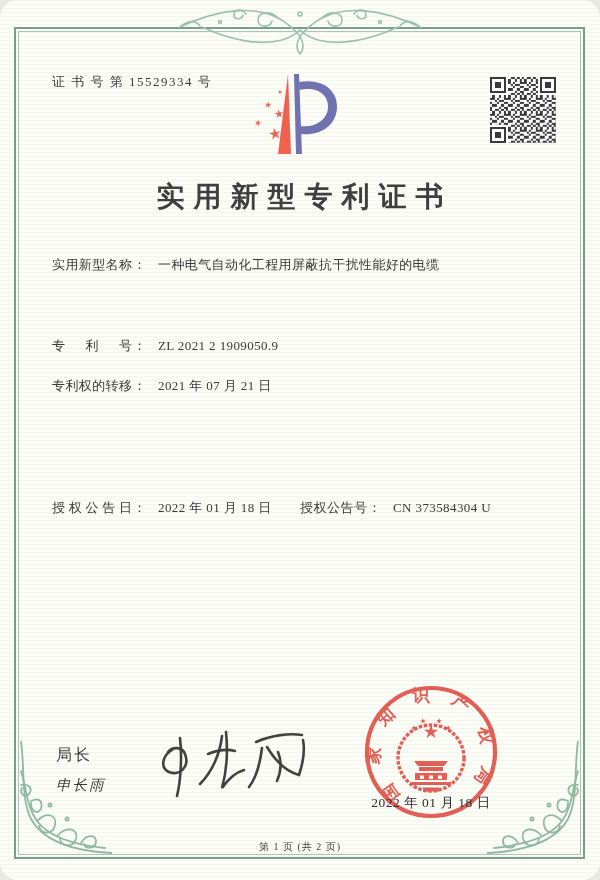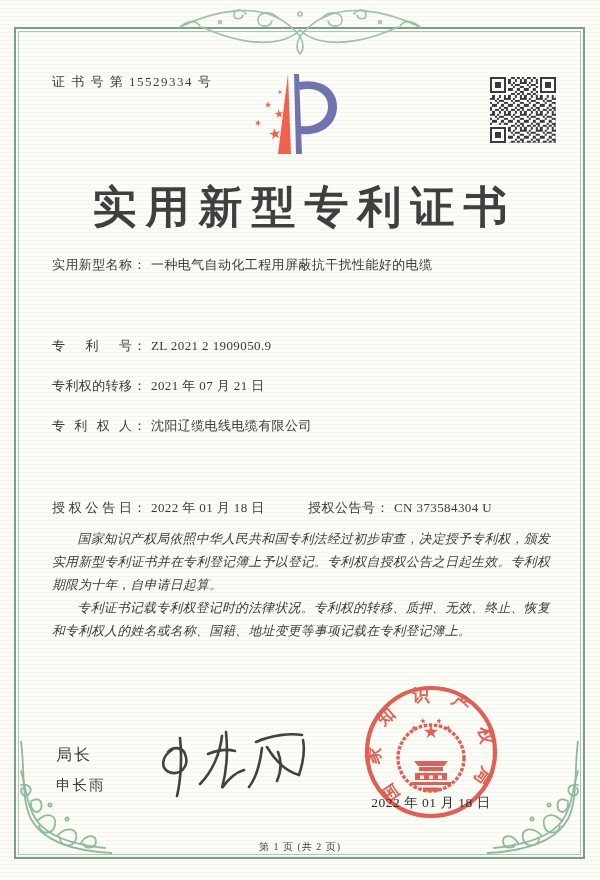--- a/index.html
+++ b/index.html
@@ -3,43 +3,44 @@
 <meta charset="utf-8">
 <style>
   html,body{margin:0;padding:0;background:#e8e8e4;}
   .page{
     position:relative;width:600px;height:880px;overflow:hidden;
     background:
       repeating-linear-gradient(180deg, rgba(150,185,162,.10) 0 1px, rgba(0,0,0,0) 1px 4px),
       #fdfdf8;
     font-family:"Liberation Serif","DejaVu Serif",serif;
     color:#3c3c3c;
+    border-radius:18px;
   }
   .frame{position:absolute;left:14px;top:27px;right:15px;bottom:21px;border:2px solid #7b9e8b;pointer-events:none;}
   .frame::before{content:"";position:absolute;inset:2px;border:1px solid #a9c6b4;}
   .ornament-top{position:absolute;top:0;left:50%;transform:translateX(-50%);}
   .corner{position:absolute;bottom:24px;}
   .corner.left{left:17px;}
   .corner.right{right:18px;transform:scaleX(-1);}
   .cert-no{position:absolute;left:52px;top:73px;font-size:13px;letter-spacing:1.5px;color:#3d3d3d;}
   .logo{position:absolute;left:228px;top:72px;}
   .qr{position:absolute;left:489px;top:77px;}
   .title{position:absolute;left:0;right:0;top:178px;text-align:center;
-         font-size:44px;font-weight:bold;letter-spacing:9px;text-indent:9px;color:#3f3f3f;}
+         font-size:28px;font-weight:bold;letter-spacing:9px;text-indent:9px;color:#3f3f3f;}
   .frow{position:absolute;left:52px;width:505px;font-size:13px;white-space:nowrap;color:#3a3a3a;}
   .flabel{display:inline-block;width:80px;text-align:justify;text-align-last:justify;vertical-align:bottom;}
   .fcolon{margin-left:1px;}
-  .fval{margin-left:5px;letter-spacing:.4px;}
+  .fval{margin-left:12px;letter-spacing:.4px;}
   .g2{position:absolute;left:248px;top:0;}
-  .g2 .flabel{width:67px;margin-left:8px;}
+  .g2 .flabel{width:67px;}
   .paras{position:absolute;left:52px;top:528px;width:498px;font-size:12.8px;line-height:23px;
          font-style:italic;letter-spacing:.3px;color:#3a3a3a;}
   .paras p{margin:0;text-indent:2em;text-align:justify;}
   .signer-post{position:absolute;left:56px;top:745px;font-size:16px;letter-spacing:2px;}
-  .signer-name{position:absolute;left:56px;top:776px;font-size:14.5px;letter-spacing:2px;}
+  .signer-name{position:absolute;left:56px;top:776px;font-size:14.5px;letter-spacing:2px;font-style:italic;}
   .signature{position:absolute;left:150px;top:720px;}
   .seal{position:absolute;left:347px;top:668px;mix-blend-mode:multiply;opacity:.93;}
   .seal-date{position:absolute;left:349px;top:794px;width:164px;text-align:center;
              font-size:13.5px;color:#2e2e2e;letter-spacing:.5px;z-index:3;}
   .footer{position:absolute;left:0;right:0;top:840px;text-align:center;font-size:10px;letter-spacing:1px;color:#3d3d3d;}
 </style>
 </head>
 <body>
 
 <svg width="0" height="0" style="position:absolute">
@@ -163,34 +164,27 @@
 
   <div class="frow" style="top:256px">
     <span class="flabel">实用新型名称</span><span class="fcolon">：</span><span class="fval">一种电气自动化工程用屏蔽抗干扰性能好的电缆</span>
   </div>
   <div class="frow" style="top:337px">
     <span class="flabel">专利号</span><span class="fcolon">：</span><span class="fval">ZL 2021 2 1909050.9</span>
   </div>
   <div class="frow" style="top:377px">
     <span class="flabel">专利权的转移</span><span class="fcolon">：</span><span class="fval">2021 年 07 月 21 日</span>
   </div>
-  <div class="frow" style="top:417px">
-    <span class="flabel">专利权人</span><span class="fcolon">：</span><span class="fval">沈阳辽缆电线电缆有限公司</span>
-  </div>
   <div class="frow" style="top:499px">
     <span class="flabel">授权公告日</span><span class="fcolon">：</span><span class="fval">2022 年 01 月 18 日</span>
     <span class="g2">
       <span class="flabel">授权公告号</span><span class="fcolon">：</span><span class="fval">CN 373584304 U</span>
     </span>
   </div>
 
-  <div class="paras">
-    <p>国家知识产权局依照中华人民共和国专利法经过初步审查，决定授予专利权，颁发实用新型专利证书并在专利登记簿上予以登记。专利权自授权公告之日起生效。专利权期限为十年，自申请日起算。</p>
-    <p>专利证书记载专利权登记时的法律状况。专利权的转移、质押、无效、终止、恢复和专利权人的姓名或名称、国籍、地址变更等事项记载在专利登记簿上。</p>
-  </div>
 
   <div class="signer-post">局长</div>
   <div class="signer-name">申长雨</div>
 
   <svg class="signature" width="170" height="85" viewBox="0 0 170 85">
     <g fill="none" stroke="#2e2e2e" stroke-width="2.6" stroke-linecap="round" opacity="0.9">
       <path d="M30,18 C32,35 31,60 27,76"></path>
       <path d="M22,30 C12,36 10,48 19,52 C30,56 40,47 35,34 C32,26 22,27 18,32"></path>
       <path d="M72,16 C70,34 62,52 50,64"></path>
       <path d="M58,34 C68,30 78,29 85,31"></path>

